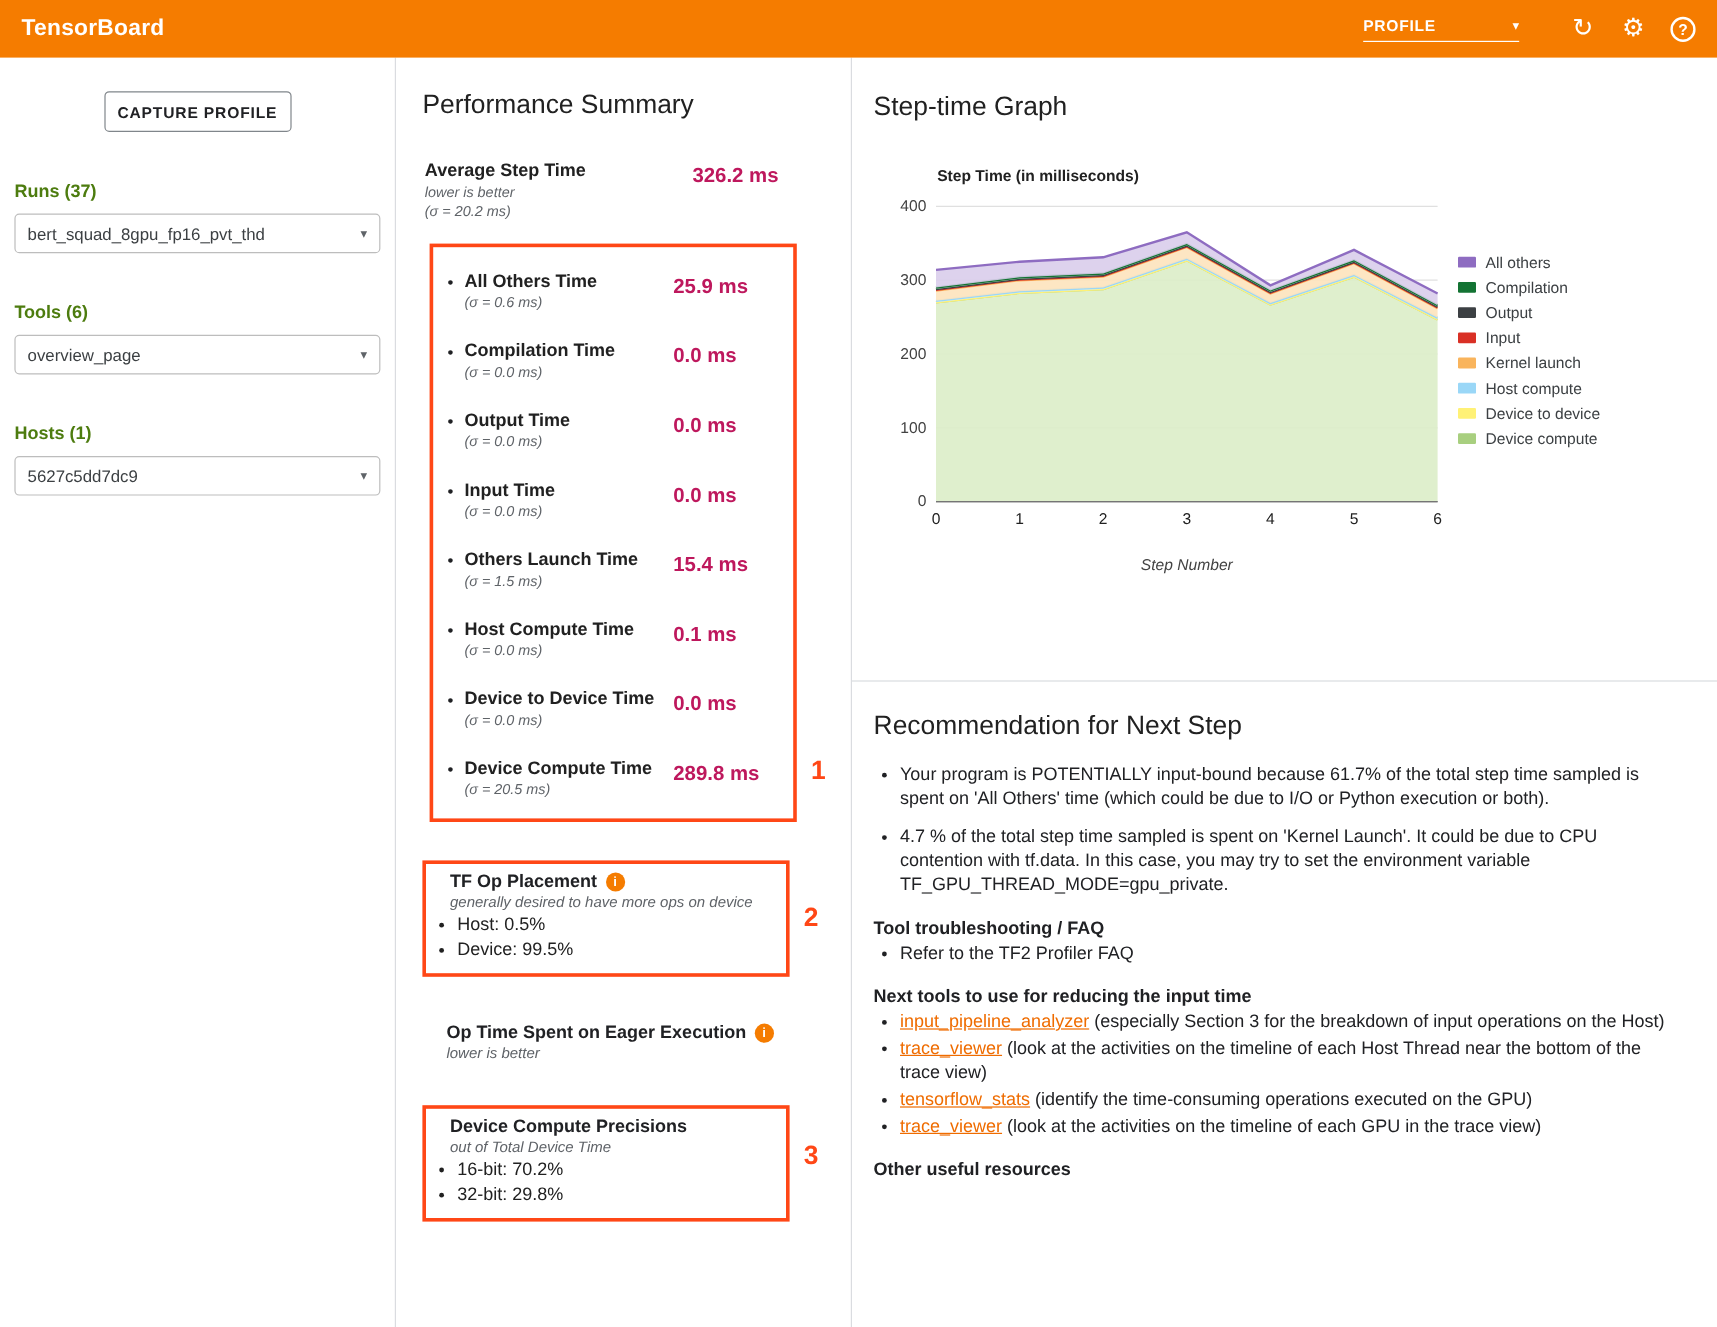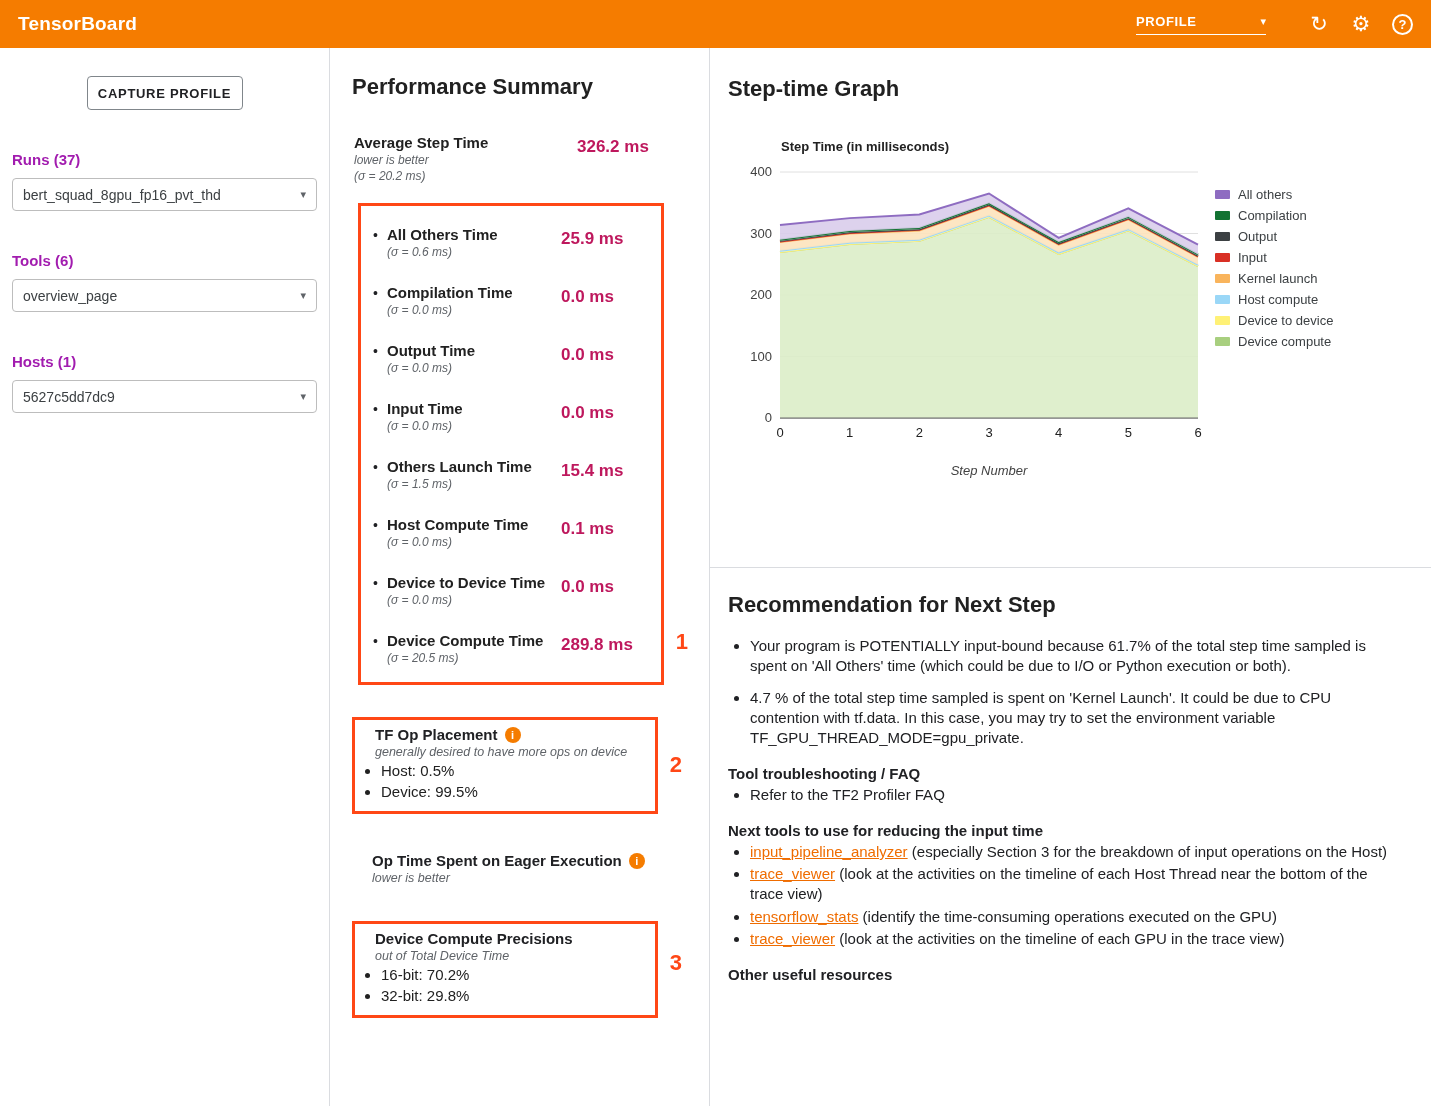--- a/index.html
+++ b/index.html
@@ -30,27 +30,27 @@
   .sidebar{ position:absolute; top:48px; left:0; bottom:0; width:330px;
     border-right:1px solid var(--divider); padding:28px 12px 0 12px;}
   .summary-col{ position:absolute; top:48px; left:330px; bottom:0; width:380px;
     border-right:1px solid var(--divider); padding:26px 20px 0 22px; overflow:hidden;}
   .right-col{ position:absolute; top:48px; left:710px; right:0; bottom:0; }
 
   
   .capture-btn{ display:block; margin:0 auto; width:156px; height:34px; background:#fff;
     border:1px solid #80868b; border-radius:4px; font-size:13px; font-weight:bold; letter-spacing:.7px;
     color:#202124; cursor:pointer; font-family:inherit;}
-  .field-label{ font-weight:bold; font-size:15px; margin:41px 0 10px 0; color:#a21caf;}
+  .field-label{ font-weight:bold; font-size:15px; margin:41px 0 10px 0; color:#4d7c0f;}
   .select-box{ height:33px; border:1px solid #bdbdbd; border-radius:4px; display:flex;
     align-items:center; justify-content:space-between; padding:0 10px; font-size:14px; color:#3c4043; cursor:pointer; background:#fff;}
   .select-box .caret{ color:#5f6368; font-size:11px;}
 
   
-  .section-title{ font-size:22px; font-weight:bold; color:#212121;}
+  .section-title{ font-size:22px; font-weight:normal; color:#212121;}
   .avg-block{ display:flex; margin-top:34px; padding-left:2px;}
   .avg-left{ flex:1; }
   .m-label{ font-size:15px; font-weight:bold; color:#212121;}
   .m-sub{ font-size:12px; font-style:italic; color:#5f6368; margin-top:2px;}
   .m-value{ width:112px; font-size:17px; font-weight:bold; color:#be185d; padding-top:3px;}
 
   .redbox{ border:3px solid var(--annot); position:relative; background:#fff;}
   .redbox .annot-num{ position:absolute; right:-27px; font-size:22px; font-weight:bold; color:var(--annot);}
   .box1{ margin:20px 0 0 6px; width:306px; padding:8px 12px 4px 12px;}
   .box1 .annot-num{ top:423px;}
@@ -70,21 +70,21 @@
     font-size:11px; font-weight:bold; display:inline-flex; align-items:center; justify-content:center;
     margin-left:7px; font-style:normal; cursor:pointer;}
   .blk-sub{ font-size:12.5px; font-style:italic; color:#5f6368; margin:2px 0 2px 8px;}
   .blk-list{ list-style:disc outside; margin:2px 0 0 0; padding-left:14px;}
   .blk-list li{ font-size:15px; color:#212121; margin:2px 0; line-height:19px;}
 
   
   .graph-card{ height:520px; border-bottom:1px solid var(--divider); padding:28px 0 0 18px;}
   .chart-row{ display:flex; align-items:flex-start; margin-top:34px;}
   svg text{ font-family:"Liberation Sans", sans-serif; }
-  .legend{ margin-left:12px; margin-top:48px;}
+  .legend{ margin-left:12px; margin-top:72px;}
   .legend-row{ display:flex; align-items:center; height:21px;}
   .legend-swatch{ width:15px; height:9px; border-radius:1px; margin-right:8px; flex:none;}
   .legend-label{ font-size:13px; color:#3c4043;}
 
   
   .recommendation{ height:561px; border-bottom:1px solid var(--divider); padding:24px 28px 0 18px; overflow:hidden;}
   .rec-bullets{ list-style:disc outside; margin:18px 0 0 0; padding-left:22px; max-width:672px;}
   .rec-bullets li{ font-size:15px; line-height:20px; margin-bottom:12px;}
   .rec-heading{ font-size:15px; font-weight:bold; margin-top:17px;}
   .rec-list{ list-style:disc outside; padding-left:22px; margin-top:3px; max-width:690px;}

